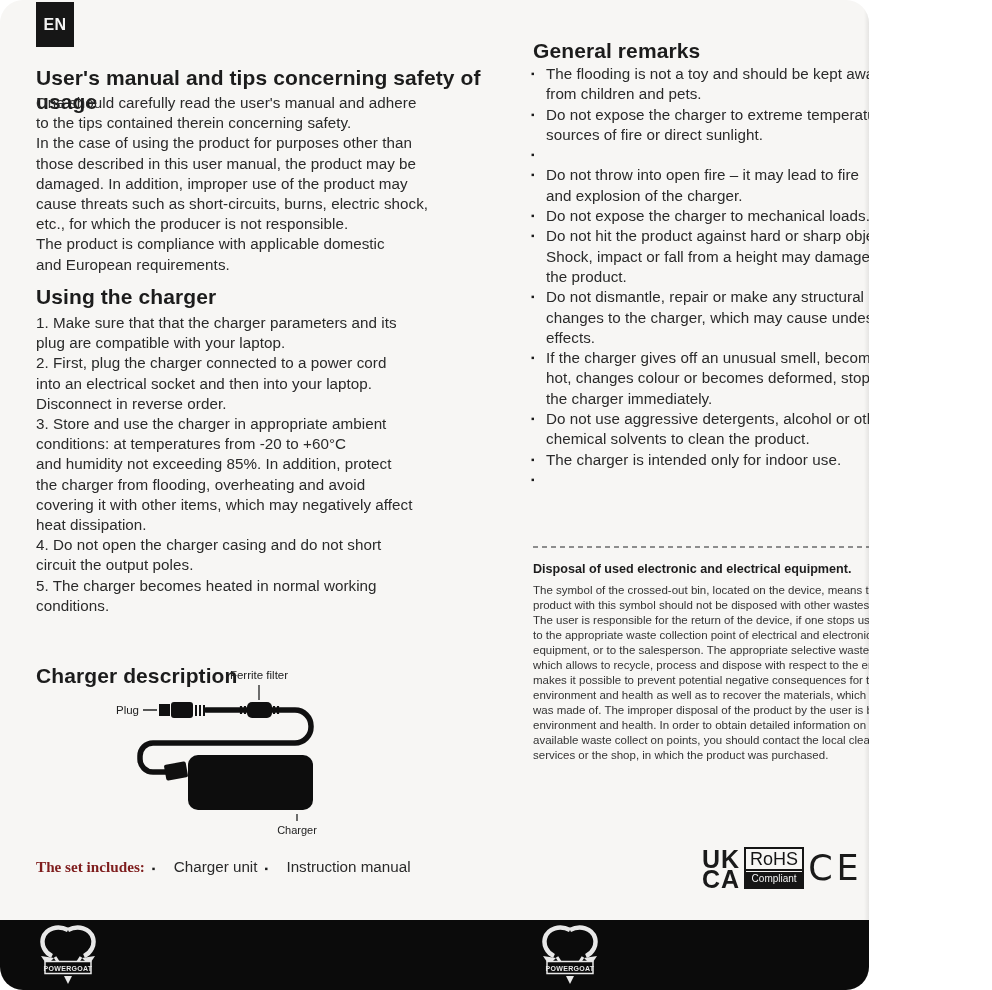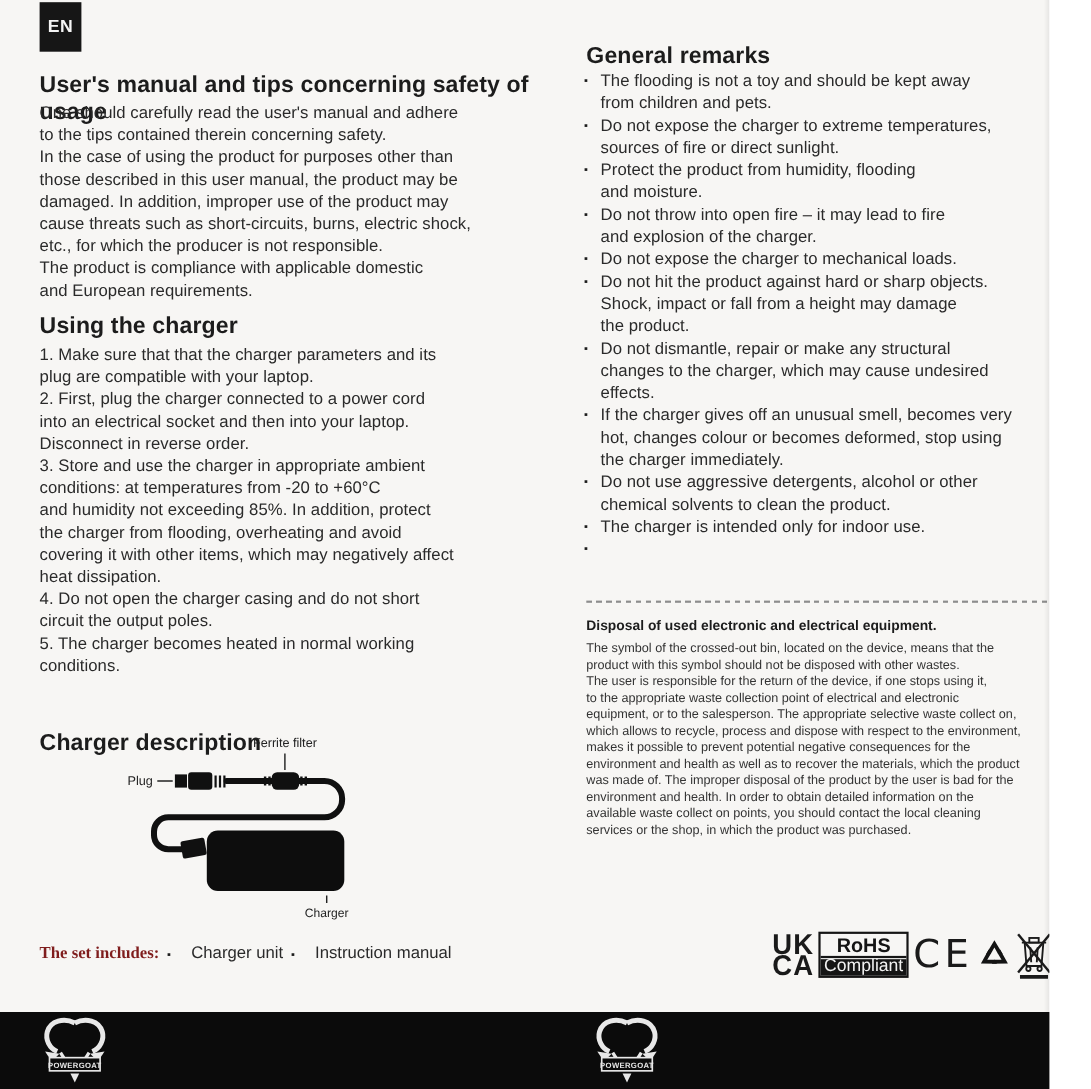--- a/index.html
+++ b/index.html
@@ -1,22 +1,23 @@
 <!DOCTYPE html>
 <html><head>
 <meta charset="utf-8">
 <style>
   html,body{margin:0;padding:0;}
   #page{
     position:relative;
-    width:954px;height:990px;
+    width:869px;height:990px;
     background:#f7f6f4;
     overflow:hidden;
     font-family:"Liberation Sans","DejaVu Sans",sans-serif;
     color:#2a2a2a;
+    border-radius:23px;
   }
   #page::after{ 
     content:"";position:absolute;right:0;top:0;width:5px;height:920px;
     background:linear-gradient(90deg,rgba(0,0,0,0) ,rgba(0,0,0,0.07));
     pointer-events:none;
   }
   .abs{position:absolute;}
   .h{
     font-weight:bold;font-size:21px;color:#1c1c1c;letter-spacing:.1px;
   }
@@ -38,22 +39,22 @@
   #divider{
     left:533px;top:546px;width:424px;height:2px;
     background:repeating-linear-gradient(90deg,#8d8d8d 0 5px,transparent 5px 9px);
   }
   #disposal-title{left:533px;top:562px;width:430px;font-size:12.6px;font-weight:bold;color:#1c1c1c;}
   #disposal-body{left:533px;top:583px;width:432px;font-size:11.5px;line-height:15px;white-space:pre-line;color:#333;}
   
   #marks{left:702px;top:843px;height:50px;display:flex;align-items:center;gap:4px;}
   .ukca{font-weight:700;font-size:25px;line-height:18.5px;letter-spacing:1px;color:#1a1a1a;transform:scaleY(1.04);}
   .rohs{border:2.5px solid #151515;text-align:center;background:#f7f6f4;}
-  .rohs-top{font-weight:bold;font-size:18px;line-height:20px;padding:0 4px;border-bottom:2px solid #151515;color:#141414;}
-  .rohs-bottom{background:#151515;color:#f2f2f2;font-size:16px;line-height:14px;padding:0 3px 1px;margin-top:1.5px;}
+  .rohs-top{font-weight:normal;font-size:18px;line-height:20px;padding:0 4px;border-bottom:2px solid #151515;color:#141414;}
+  .rohs-bottom{background:#151515;color:#f2f2f2;font-size:10px;line-height:14px;padding:0 3px 1px;margin-top:1.5px;}
   .ce{font-family:"DejaVu Sans",sans-serif;font-size:35px;font-weight:500;letter-spacing:4px;color:#1a1a1a;}
   
   #set-includes{left:36px;top:858px;width:480px;font-size:15.2px;display:flex;align-items:baseline;gap:7px;}
   #set-includes .lbl{font-weight:bold;color:#7f1d1d;font-family:Liberation Serif, serif;}
   
   #footer{left:0;top:920px;width:992px;height:70px;background:#0b0b0b;}
   .goat{position:absolute;top:4px;width:68px;height:62px;}
   #goat-1{left:34px;} #goat-2{left:536px;}
   svg text{font-family:"Liberation Sans","DejaVu Sans",sans-serif;}
 </style>
@@ -143,22 +144,20 @@
         <span class="btext">The flooding is not a toy and should be kept away
 from children and pets.</span>
       </li>
     <li>
         <span class="bmark">▪</span>
         <span class="btext">Do not expose the charger to extreme temperatures,
 sources of fire or direct sunlight.</span>
       </li>
     <li>
         <span class="bmark">▪</span>
-        <span class="btext">Protect the product from humidity, flooding
-and moisture.</span>
       </li>
     <li>
         <span class="bmark">▪</span>
         <span class="btext">Do not throw into open fire – it may lead to fire
 and explosion of the charger.</span>
       </li>
     <li>
         <span class="bmark">▪</span>
         <span class="btext">Do not expose the charger to mechanical loads.</span>
       </li>

